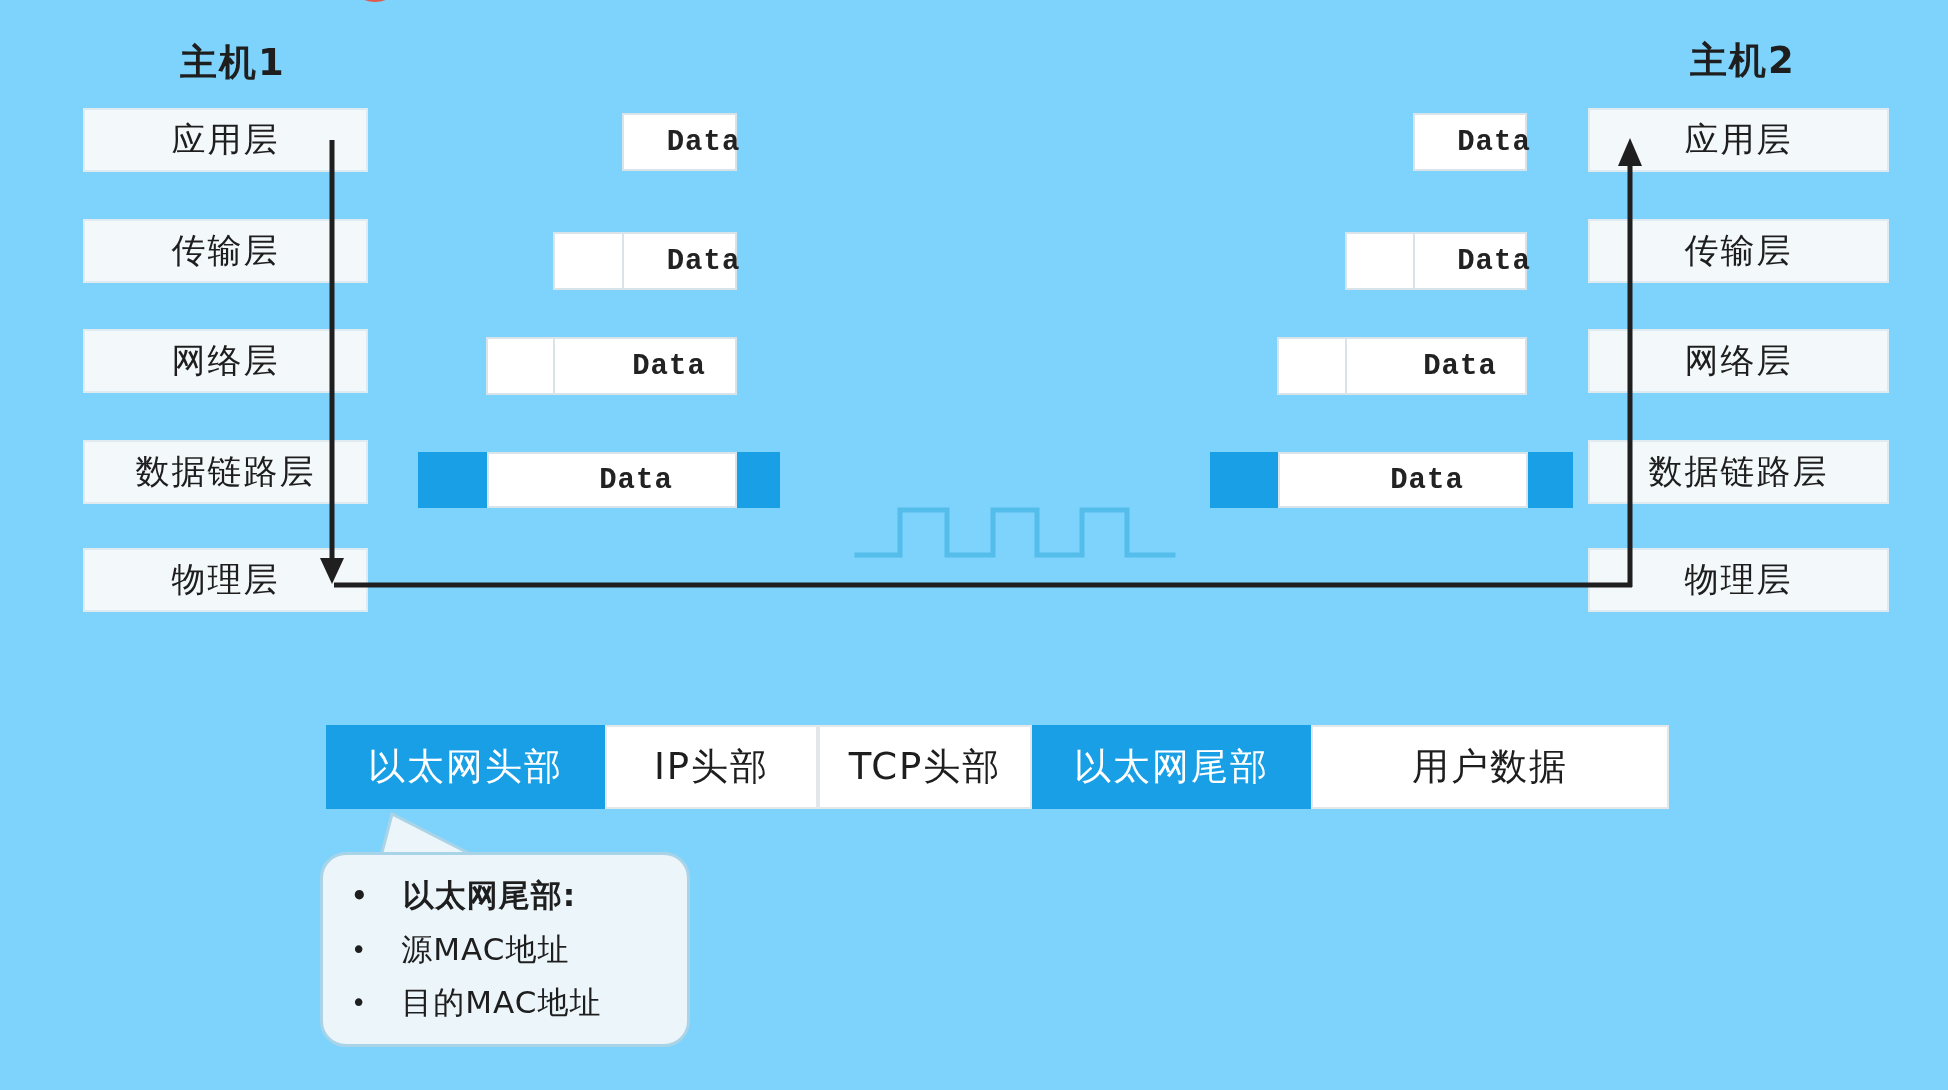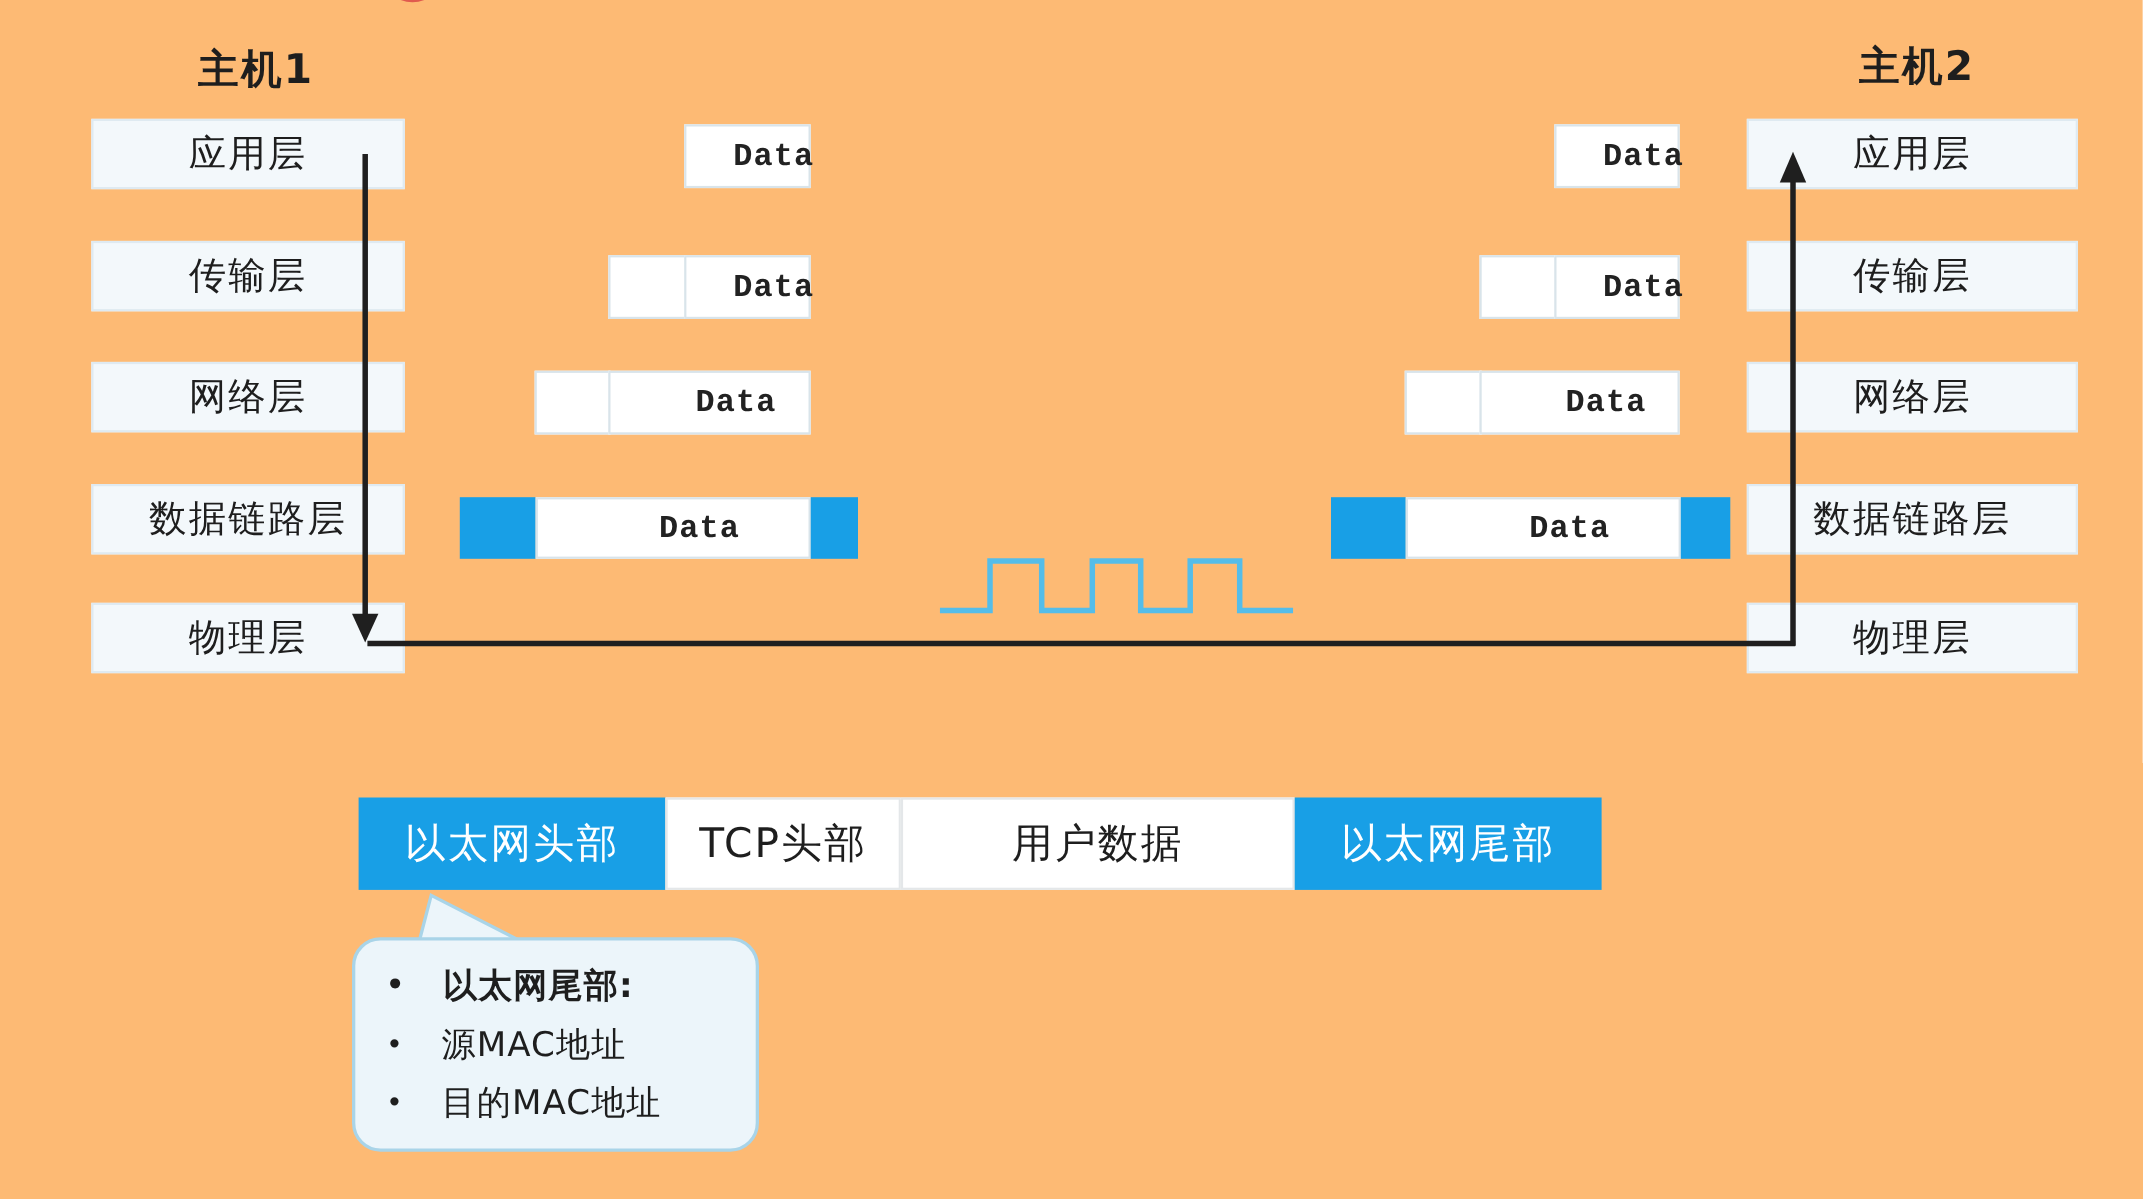--- a/index.html
+++ b/index.html
@@ -11,21 +11,21 @@
     --layer-border:#dfeaf1;
     --cell-border:#d9e4ea;
     --text-dark:#1e1e1e;
     --bubble-fill:#ecf5fa;
     --bubble-border:#a9d4e8;
     --red-mark:#e05a4e;
   }
   .canvas{
     position:relative;
     width:1948px;height:1090px;
-    background:#fdba74;
+    background:#7dd3fc;
     overflow:hidden;
     font-family:"DejaVu Sans","Liberation Sans",sans-serif;
     color:var(--text-dark);
   }
   .host-title{
     position:absolute;
     font-size:37px;font-weight:bold;
     letter-spacing:2px;
     white-space:nowrap;
   }
@@ -172,23 +172,24 @@
   </div>
 
   <div class="blue-sq" style="left:1210px;top:452px;width:68px;height:56px;"></div>
   <div class="cell" style="left:1278px;top:452px;width:250px;height:56px;">
     <span class="data-text">Data</span>
   </div>
   <div class="blue-sq" style="left:1528px;top:452px;width:45px;height:56px;"></div>
 
   <div class="frame-row">
     <div class="frame-cell blue" style="width:279px;">以太网头部</div>
+    <div class="frame-cell" style="width:213px;">IP头部</div>
     <div class="frame-cell" style="width:214px;">TCP头部</div>
+    <div class="frame-cell blue" style="width:279px;">以太网尾部</div>
     <div class="frame-cell" style="width:358px;">用户数据</div>
-    <div class="frame-cell blue" style="width:279px;">以太网尾部</div>
   </div>
 
   <div class="callout">
     <div class="callout-item bold">
       <span class="bullet">•</span>
       <span>以太网尾部:</span>
     </div>
     <div class="callout-item">
       <span class="bullet">•</span>
       <span>源MAC地址</span>

